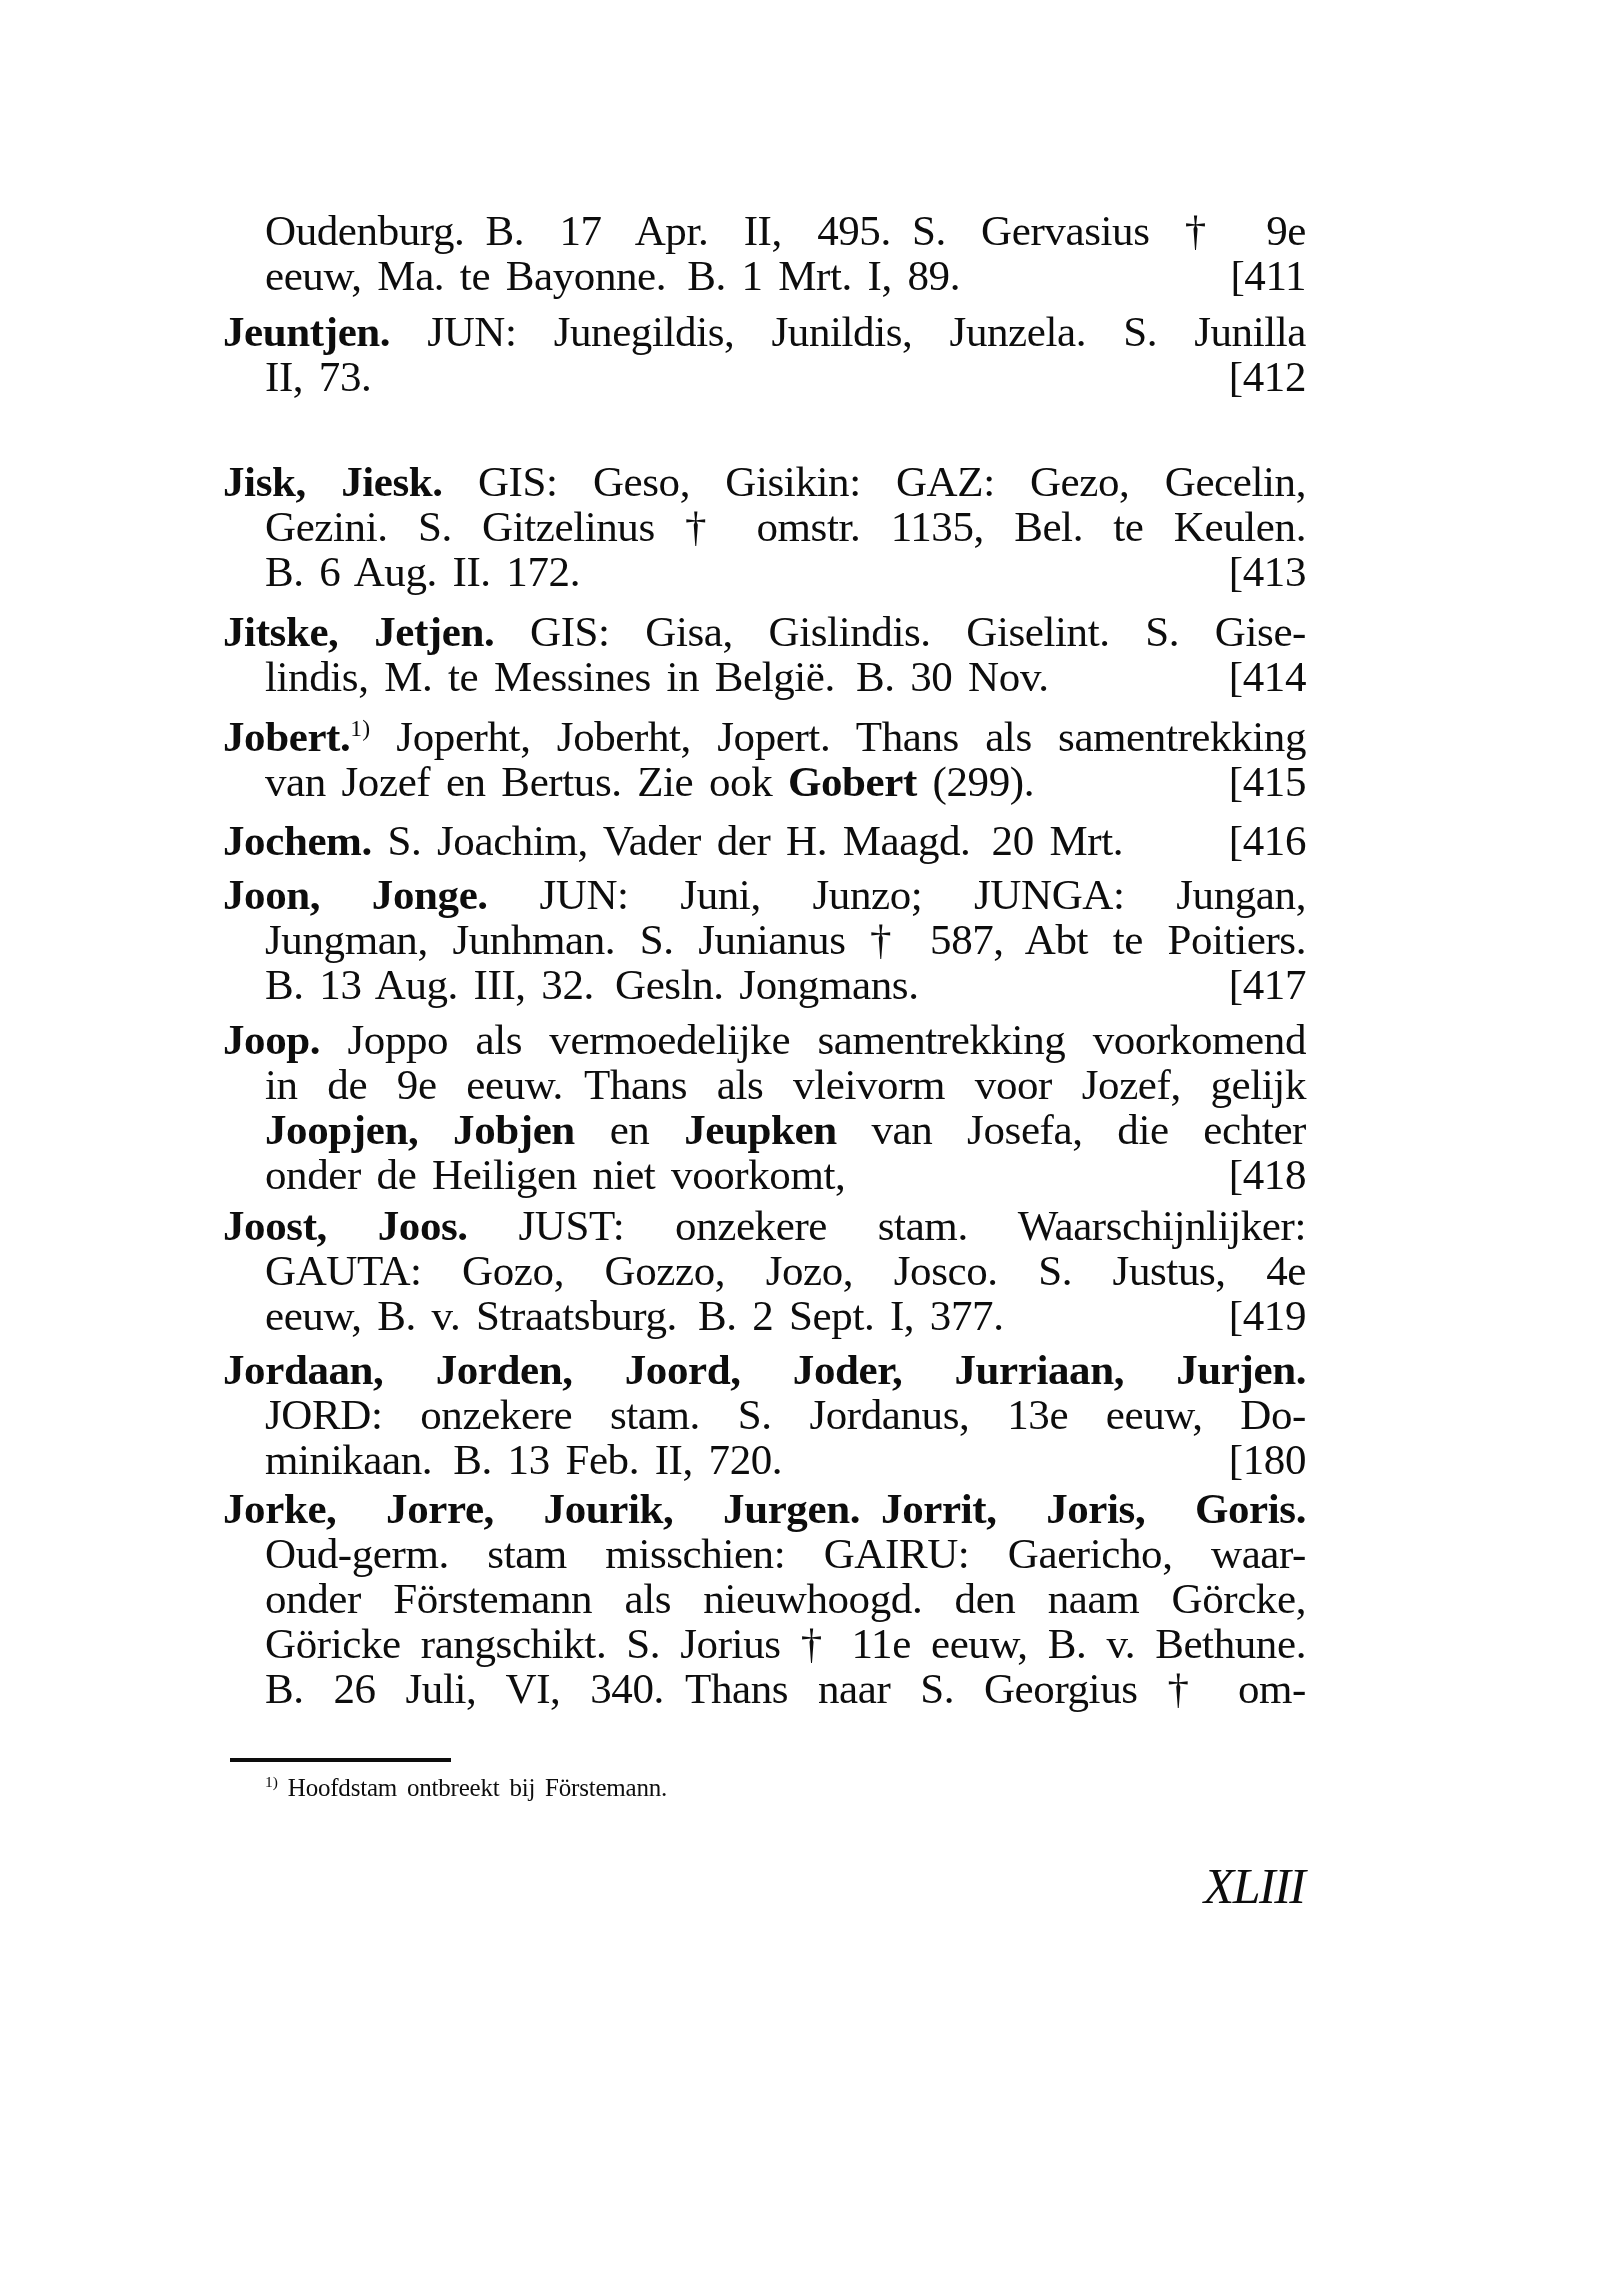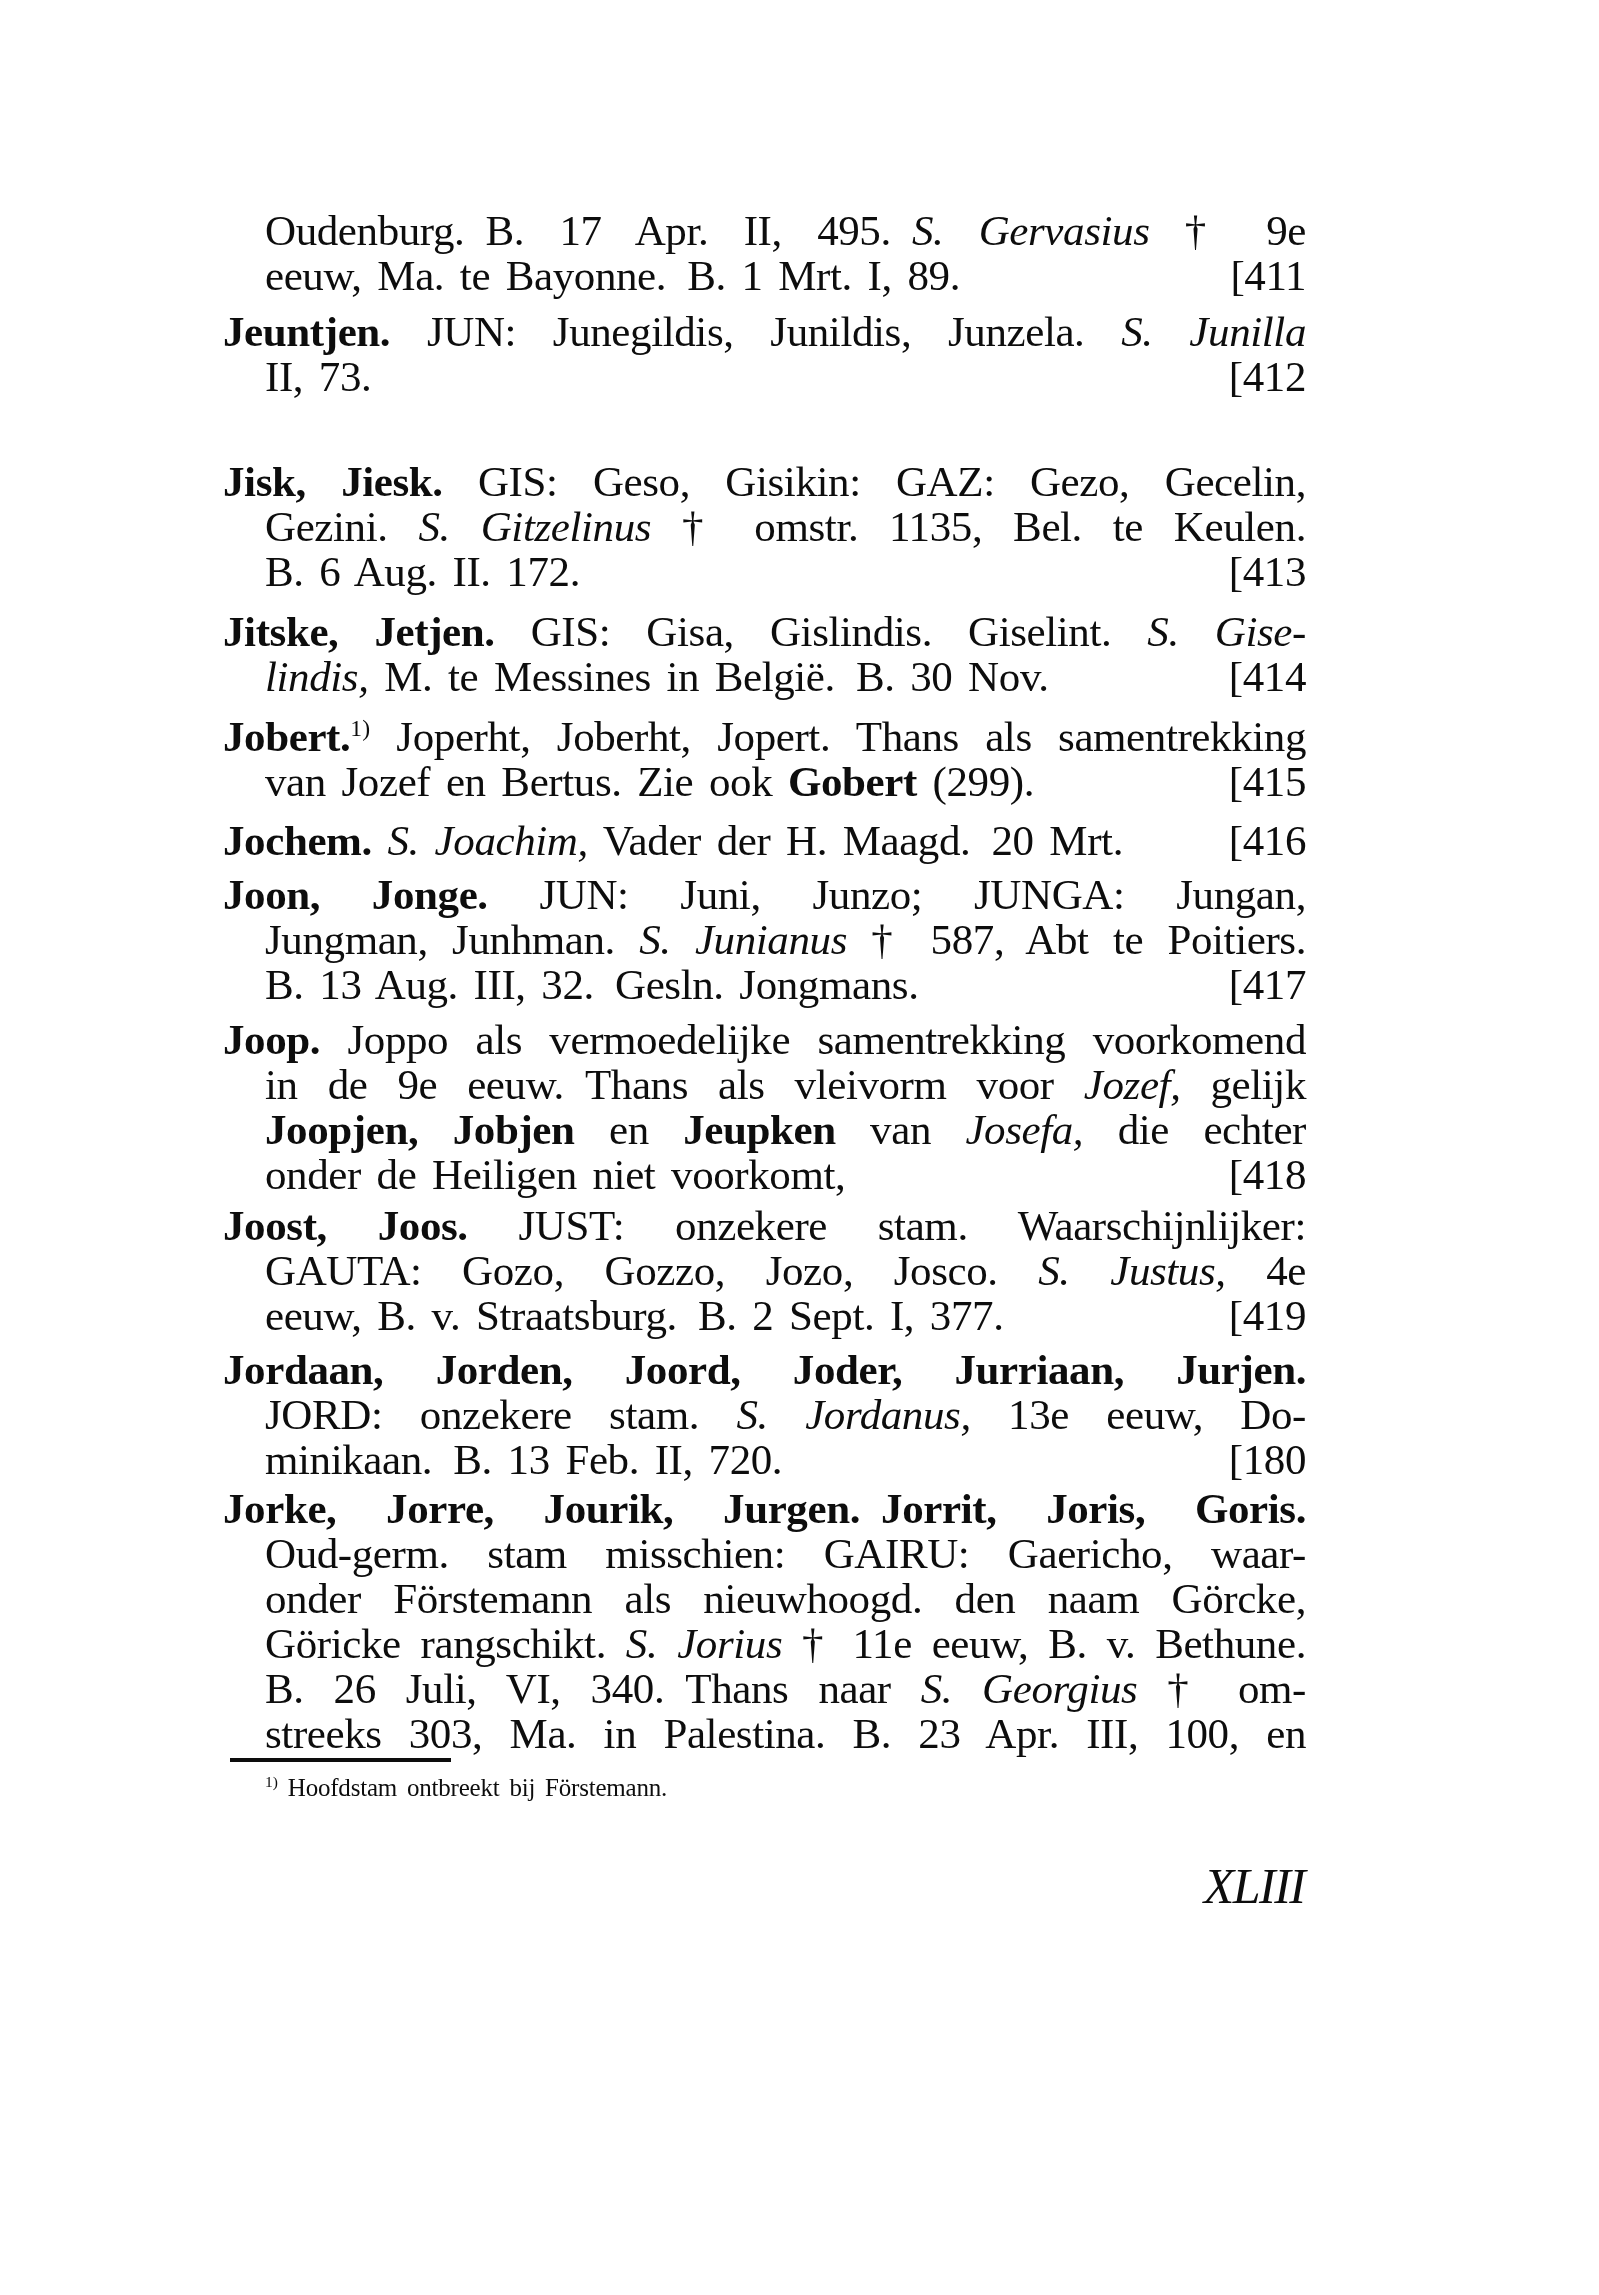--- a/index.html
+++ b/index.html
@@ -14,21 +14,21 @@
   .line{
     line-height:45px;font-size:43px;letter-spacing:-0.4px;
     height:45px;
   }
   .line.just{text-align:justify;text-align-last:justify;}
   .line.refline{display:flex;justify-content:space-between;white-space:nowrap;}
   .refline .ltext{word-spacing:5.3px;}
   .line .ref{text-align:right;}
   .indent{margin-left:42px;}
   .b{font-weight:700;}
-  .i{font-style:italic;margin-top:46px;}
+  .i{margin-top:46px;}
   .sup{font-size:0.55em;vertical-align:super;letter-spacing:0;line-height:0;}
   .fn-rule{
     position:absolute;left:6.8px;top:1758px;width:221px;height:3.8px;
     background:#0d0d0d;
   }
   .footnote{
     position:absolute;left:0;top:1765px;padding-left:42px;
     font-size:25px;line-height:45px;letter-spacing:-0.2px;white-space:nowrap;
     word-spacing:3.8px;
   }
@@ -118,21 +118,20 @@
             <span class="ltext"><span>minikaan. B. 13 Feb. II, 720.</span></span>
             <span class="ref">[180</span>
           </div>
         </div>
         <div class="entry" style="top: 1486px;">
           <div class="line just"><span class="ltext"><span class="b">Jorke, Jorre, Jourik, Jurgen. Jorrit, Joris, Goris.</span></span></div>
           <div class="line indent just"><span class="ltext"><span>Oud-germ. stam misschien: GAIRU: Gaericho, waar-</span></span></div>
           <div class="line indent just"><span class="ltext"><span>onder Förstemann als nieuwhoogd. den naam Görcke,</span></span></div>
           <div class="line indent just"><span class="ltext"><span>Göricke rangschikt. </span><span class="i">S. Jorius</span><span> † 11e eeuw, B. v. Bethune.</span></span></div>
           <div class="line indent just"><span class="ltext"><span>B. 26 Juli, VI, 340. Thans naar </span><span class="i">S. Georgius</span><span> † om-</span></span></div>
-          <div class="line indent just"><span class="ltext"><span>streeks 303, Ma. in Palestina. B. 23 Apr. III, 100, en</span></span></div>
         </div>
       </div>
     <div class="fn-rule"></div>
     <div class="footnote"><span class="sup">1)</span><span> Hoofdstam ontbreekt bij Förstemann.</span></div>
     <div class="page-number">XLIII</div>
   </div>
 </div>
 
 
 </body></html>

